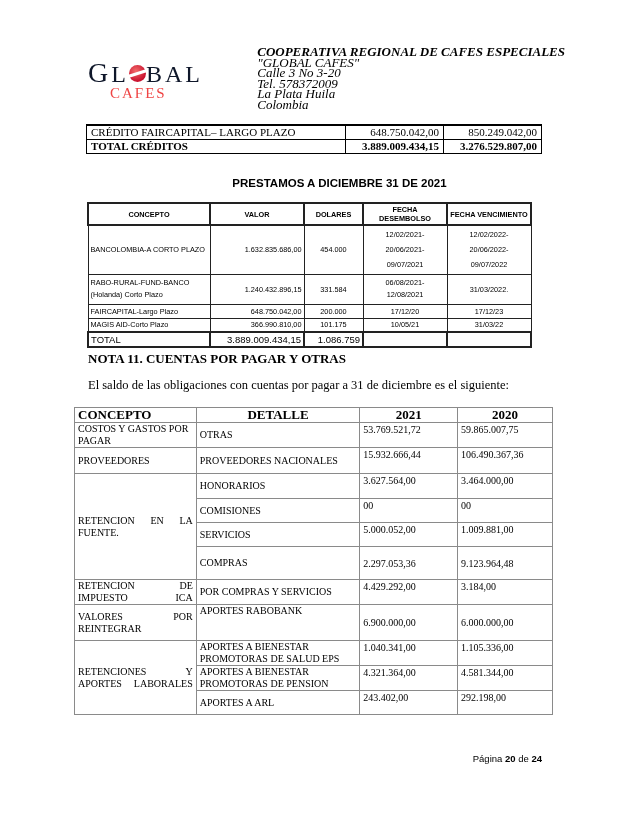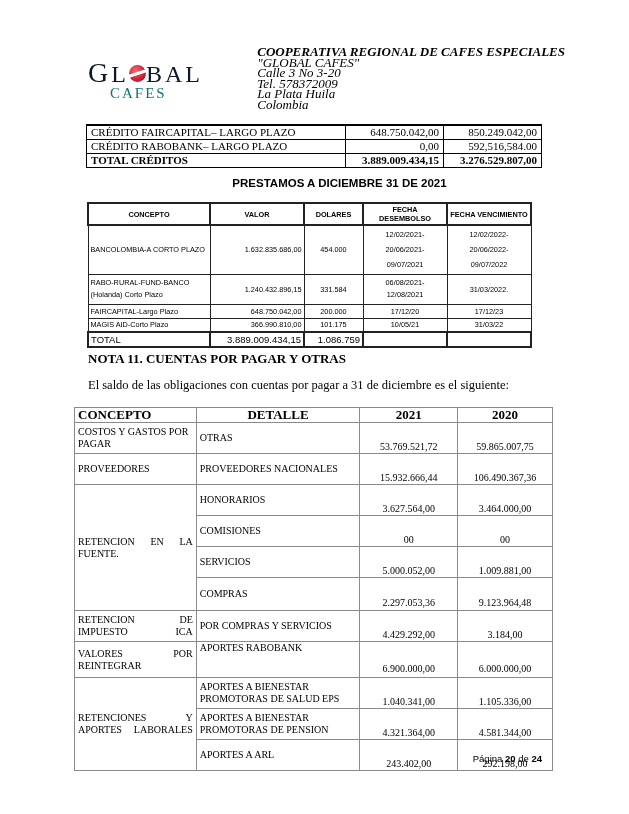--- a/index.html
+++ b/index.html
@@ -3,21 +3,21 @@
 <meta charset="utf-8">
 <style>
   html, body { margin: 0; padding: 0; background: #ffffff; }
   body { width: 629px; height: 814px; position: relative; overflow: hidden; font-family: "Liberation Serif", serif; color: #000; }
 
   .logo { position: absolute; left: 88px; top: 62px; width: 120px; }
   .logo-top { font-family: "Liberation Serif", serif; color: #0f172a; font-size: 24px; letter-spacing: 3px; line-height: 22px; }
   .logo-top .big { font-size: 28px; }
   .logo-ball { display: inline-block; width: 17px; height: 17px; border-radius: 50%; background: radial-gradient(circle at 40% 35%, #f26a6a, #c8102e 70%); vertical-align: 0px; position: relative; }
   .logo-ball::after { content: ""; position: absolute; left: -2px; top: 7px; width: 21px; height: 3px; background: #fff; transform: rotate(-18deg); border-radius: 2px; }
-  .logo-bottom { font-family: "Liberation Serif", serif; color: #0f766e; font-size: 15px; letter-spacing: 2px; margin-left: 22px; line-height: 16px; }
+  .logo-bottom { font-family: "Liberation Serif", serif; color: #ef4444; font-size: 15px; letter-spacing: 2px; margin-left: 22px; line-height: 16px; }
 
   .header-address { position: absolute; right: 64px; top: 47px; text-align: left; font-style: italic; font-size: 13px; line-height: 10.5px; font-family: "Liberation Serif", serif; }
   .header-address .l1 { font-weight: bold; }
 
   table { border-collapse: collapse; }
 
   .t1 { position: absolute; left: 86px; top: 124px; width: 456px; font-size: 11px; border-top: 2px solid #000; }
   .t1 td { border: 1px solid #000; padding: 0 4px; height: 13px; line-height: 13px; }
   .t1 td.num { text-align: right; }
   .t1 tr.total td { font-weight: bold; }
@@ -33,21 +33,21 @@
   .t2 .outer { border-width: 2px; }
   .t2 td.blank { border: none; }
 
   .nota-title { position: absolute; left: 88px; top: 351px; font-weight: bold; font-size: 13px; font-family: "Liberation Serif", serif; }
   .nota-text { position: absolute; left: 88px; top: 378px; font-size: 12.5px; font-family: "Liberation Serif", serif; }
 
   .t3 { position: absolute; left: 74px; top: 407px; width: 479px; font-size: 10px; font-family: "Liberation Serif", serif; }
   .t3 td, .t3 th { border: 1px solid #8a8a8a; padding: 0 3px; vertical-align: middle; line-height: 12px; }
   .t3 th { font-size: 13px; font-weight: bold; height: 14px; }
   .t3 th.left { text-align: left; }
-  .t3 td.num { text-align: center; vertical-align: top; padding-top: 18px; }
+  .t3 td.num { text-align: left; vertical-align: top; padding-top: 1px; }
   .t3 td.just { text-align: justify; text-align-last: justify; }
 
   .footer { position: absolute; right: 87px; top: 753px; font-family: "Liberation Sans", sans-serif; font-size: 9.5px; }
   .footer b { font-weight: bold; }
 </style>
 </head>
 <body>
 
 <div class="logo">
   <div class="logo-top"><span class="big">G</span>L<span class="logo-ball"></span>BAL</div>
@@ -67,25 +67,20 @@
   <colgroup>
       <col style="width:260px">
       <col style="width:98px">
       <col style="width:98px">
     </colgroup>
   <tbody>
       <tr>
     <td>CRÉDITO FAIRCAPITAL– LARGO PLAZO</td>
     <td class="num">648.750.042,00</td>
     <td class="num">850.249.042,00</td>
-  </tr>
-  <tr>
-    <td>CRÉDITO RABOBANK– LARGO PLAZO</td>
-    <td class="num">0,00</td>
-    <td class="num">592,516,584.00</td>
   </tr>
   <tr class="total">
     <td>TOTAL CRÉDITOS</td>
     <td class="num">3.889.009.434,15</td>
     <td class="num">3.276.529.807,00</td>
   </tr>
 </tbody>
   </table>
 
 <div class="prest-title">PRESTAMOS A DICIEMBRE 31 DE 2021</div>

